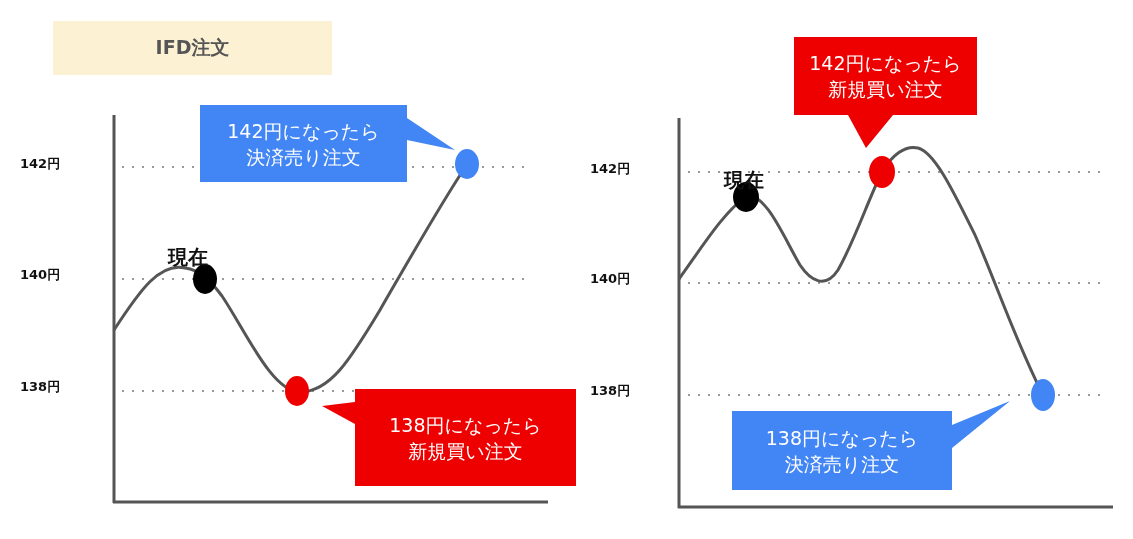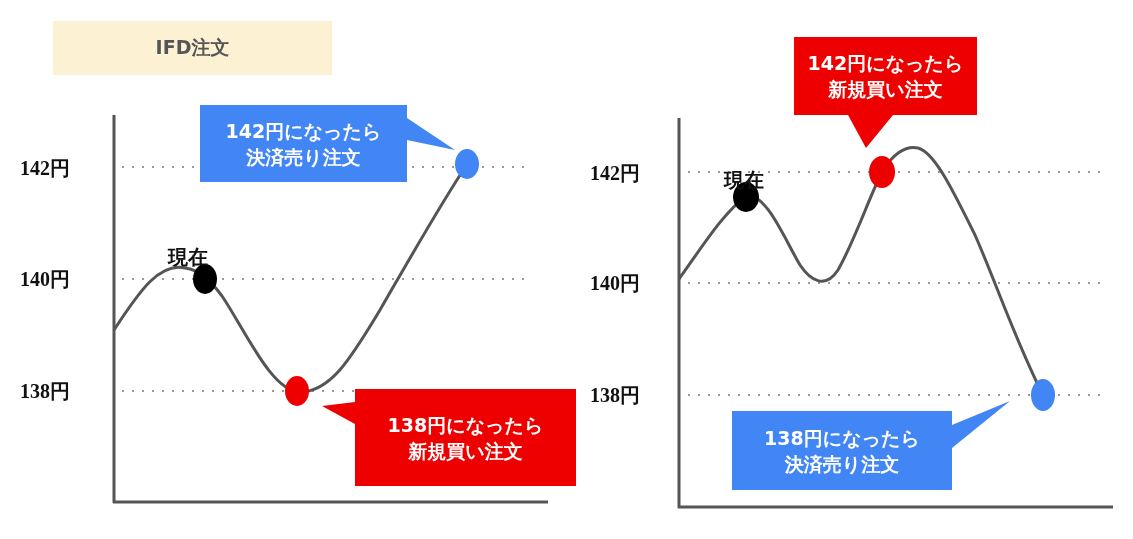--- a/index.html
+++ b/index.html
@@ -1,20 +1,20 @@
 <!DOCTYPE html>
 <html><head>
 <meta charset="utf-8">
 <style>
   html,body{margin:0;padding:0;background:#ffffff;}
   body{width:1133px;height:539px;position:relative;overflow:hidden;font-family:"DejaVu Sans","Liberation Sans",sans-serif;}
   .title-box{position:absolute;left:53px;top:21px;width:279px;height:54px;background:#fdf1d3;display:flex;align-items:center;justify-content:center;font-size:19px;font-weight:bold;color:#555;}
-  .ylabel{position:absolute;font-size:20px;font-weight:bold;color:#111;font-family:Liberation Serif, serif;}
+  .ylabel{position:absolute;font-size:13px;font-weight:bold;color:#111;}
   .current{position:absolute;font-size:20px;font-weight:bold;color:#111;margin-top:32px;}
-  .callout-text{position:absolute;display:flex;flex-direction:column;align-items:center;justify-content:center;color:#fff;font-weight:bold;font-size:19px;line-height:26px;text-align:center;}
+  .callout-text{position:absolute;display:flex;flex-direction:column;align-items:center;justify-content:center;color:#fff;font-weight:normal;font-size:19px;line-height:26px;text-align:center;}
   svg{position:absolute;left:0;top:0;}
 </style>
 </head>
 <body>
 
 <div class="title-box">IFD注文</div>
 
 <svg width="1133" height="539">
 
   <g>

